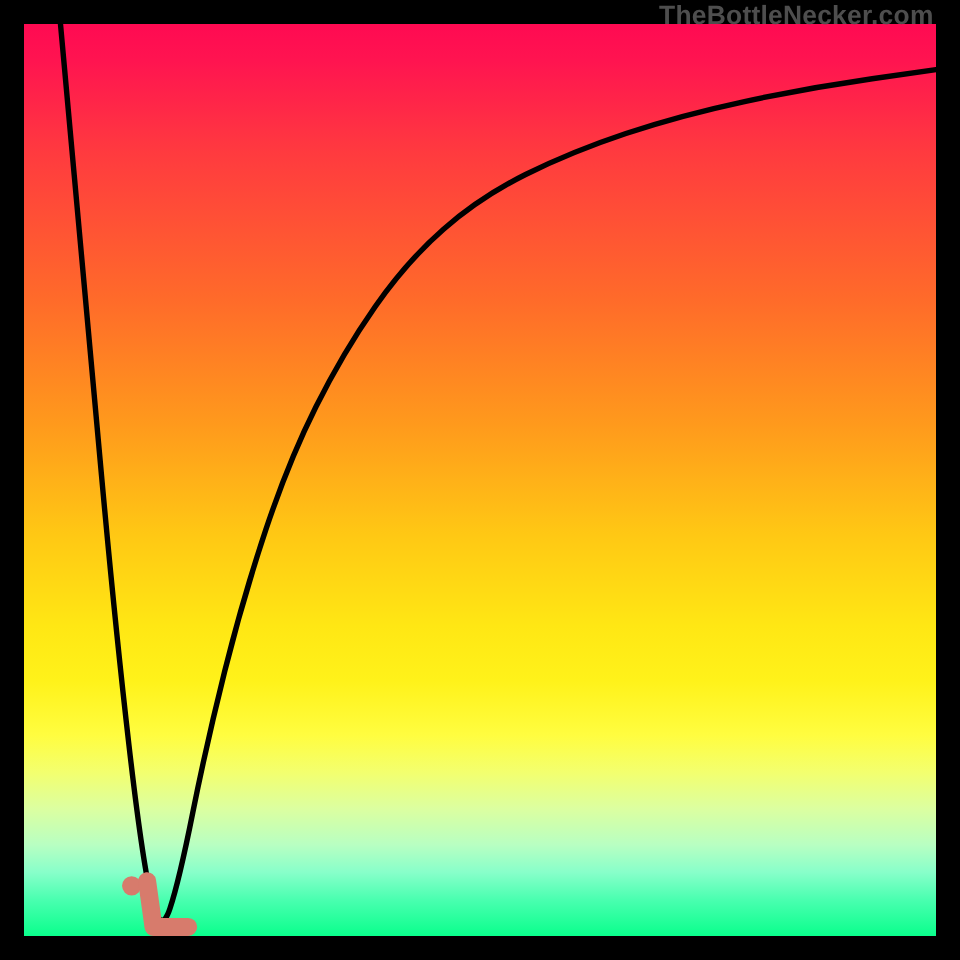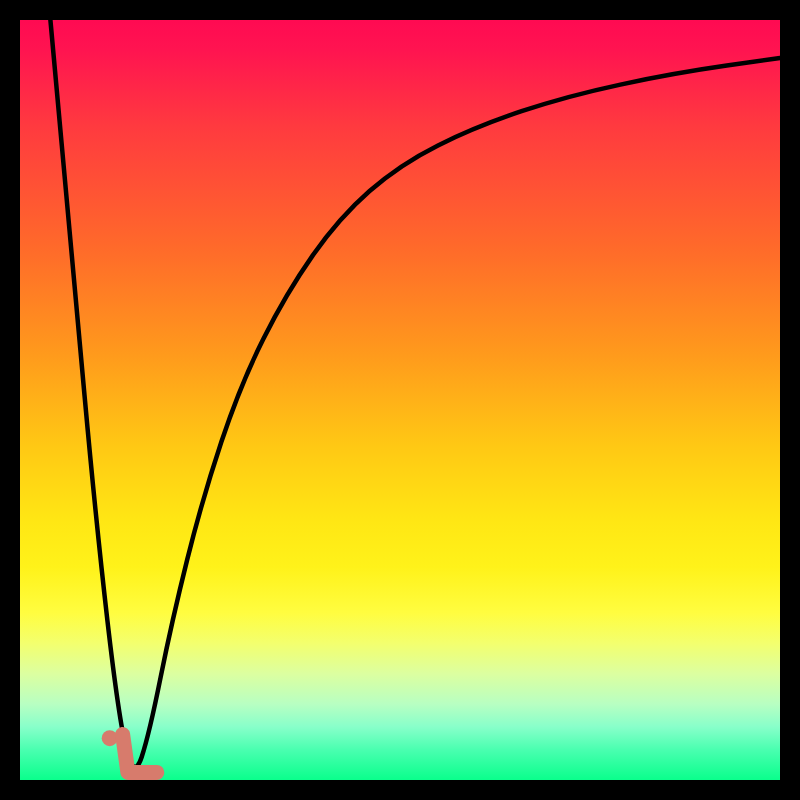--- a/index.html
+++ b/index.html
@@ -87,13 +87,14 @@
 
 <div class="frame">
   <div class="plot"></div>
 
   <svg class="curve" viewBox="0 0 760 760">
     <path id="curve-path" class="stroke-main" d="M 30.4 0.0 Q 30.4 0.0 41.8 125.4 Q 53.2 250.8 64.6 376.2 Q 76.0 501.6 87.4 600.4 Q 98.8 699.2 106.4 729.6 Q 114.0 760.0 121.6 737.2 Q 129.2 714.4 140.6 657.4 Q 152.0 600.4 167.2 539.6 Q 182.4 478.8 201.4 421.8 Q 220.4 364.8 243.2 319.2 Q 266.0 273.6 292.6 235.6 Q 319.2 197.6 349.6 171.0 Q 380.0 144.4 418.0 125.4 Q 456.0 106.4 501.6 91.2 Q 547.2 76.0 600.4 64.6 Q 653.6 53.2 706.8 45.6 T 760.0 38.0"></path>
     <circle id="marker-dot" class="marker" r="8" cx="89.7" cy="718.2"></circle>
     <path id="marker-hook" class="marker-seg" d="M 102.6 714.4 L 107.9 752.4 L 136.8 752.4"></path>
   </svg>
 
+  <div class="watermark">TheBottleNecker.com</div>
 </div>
 
 </body></html>

